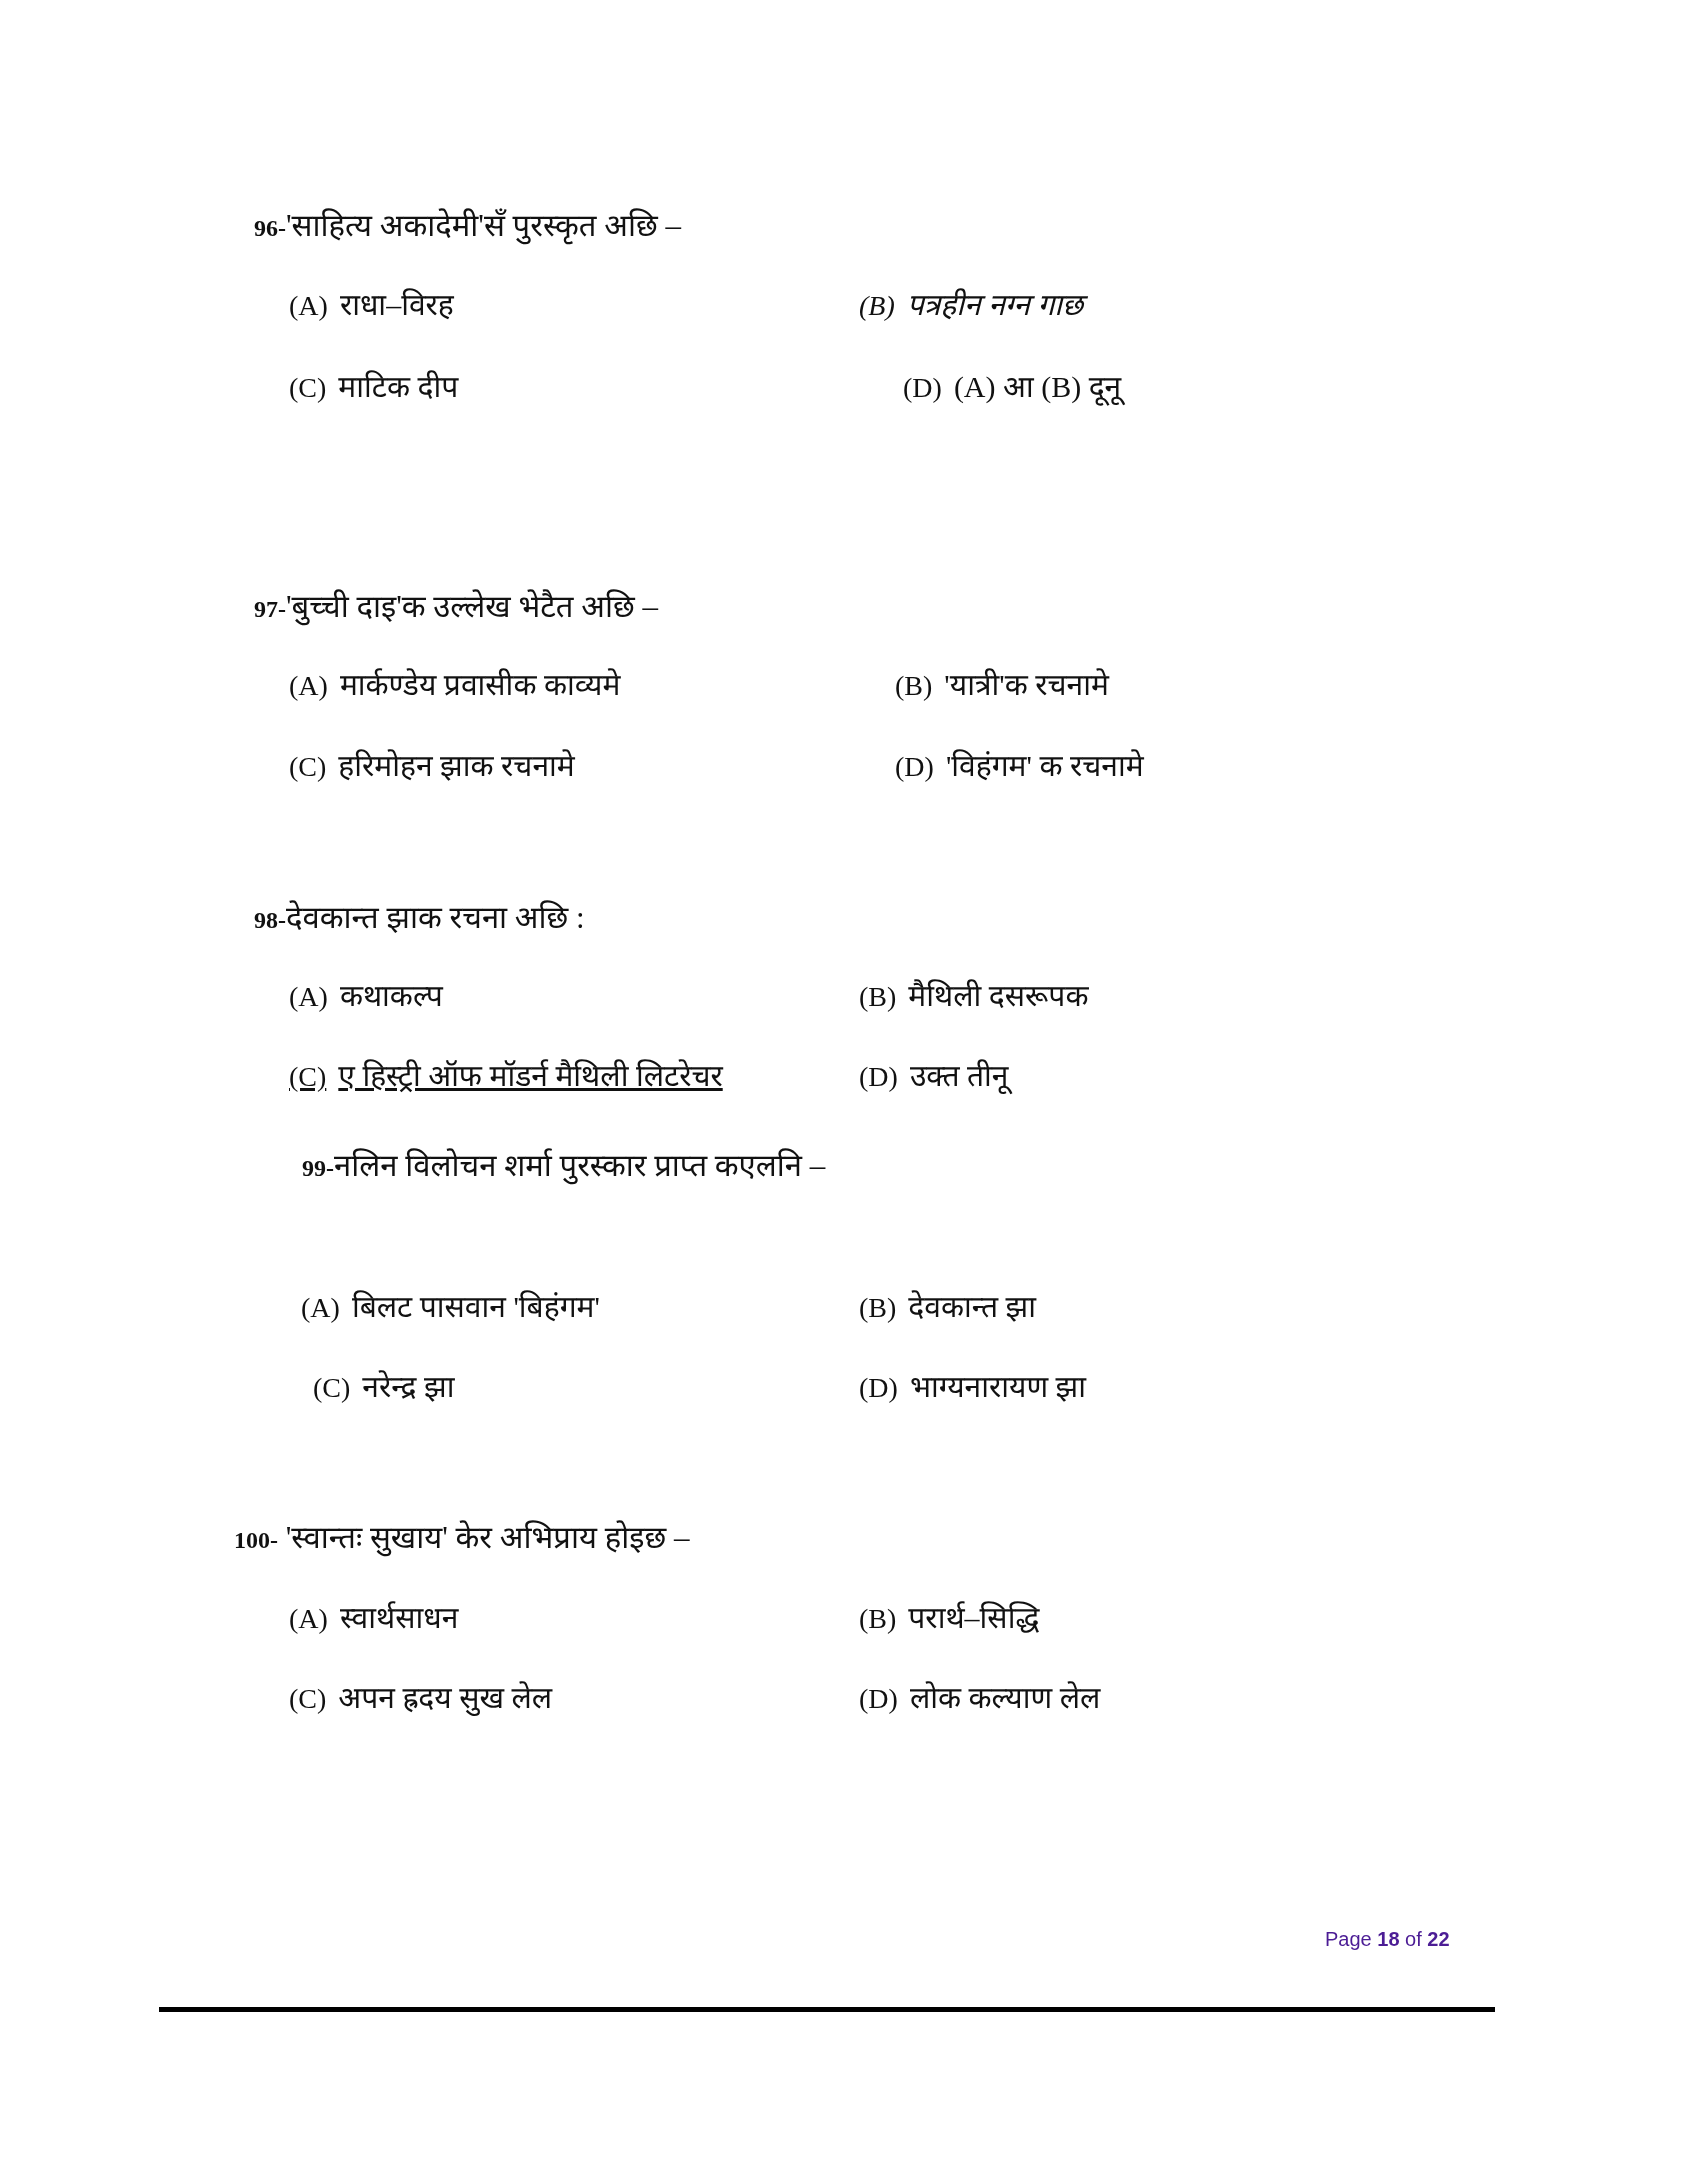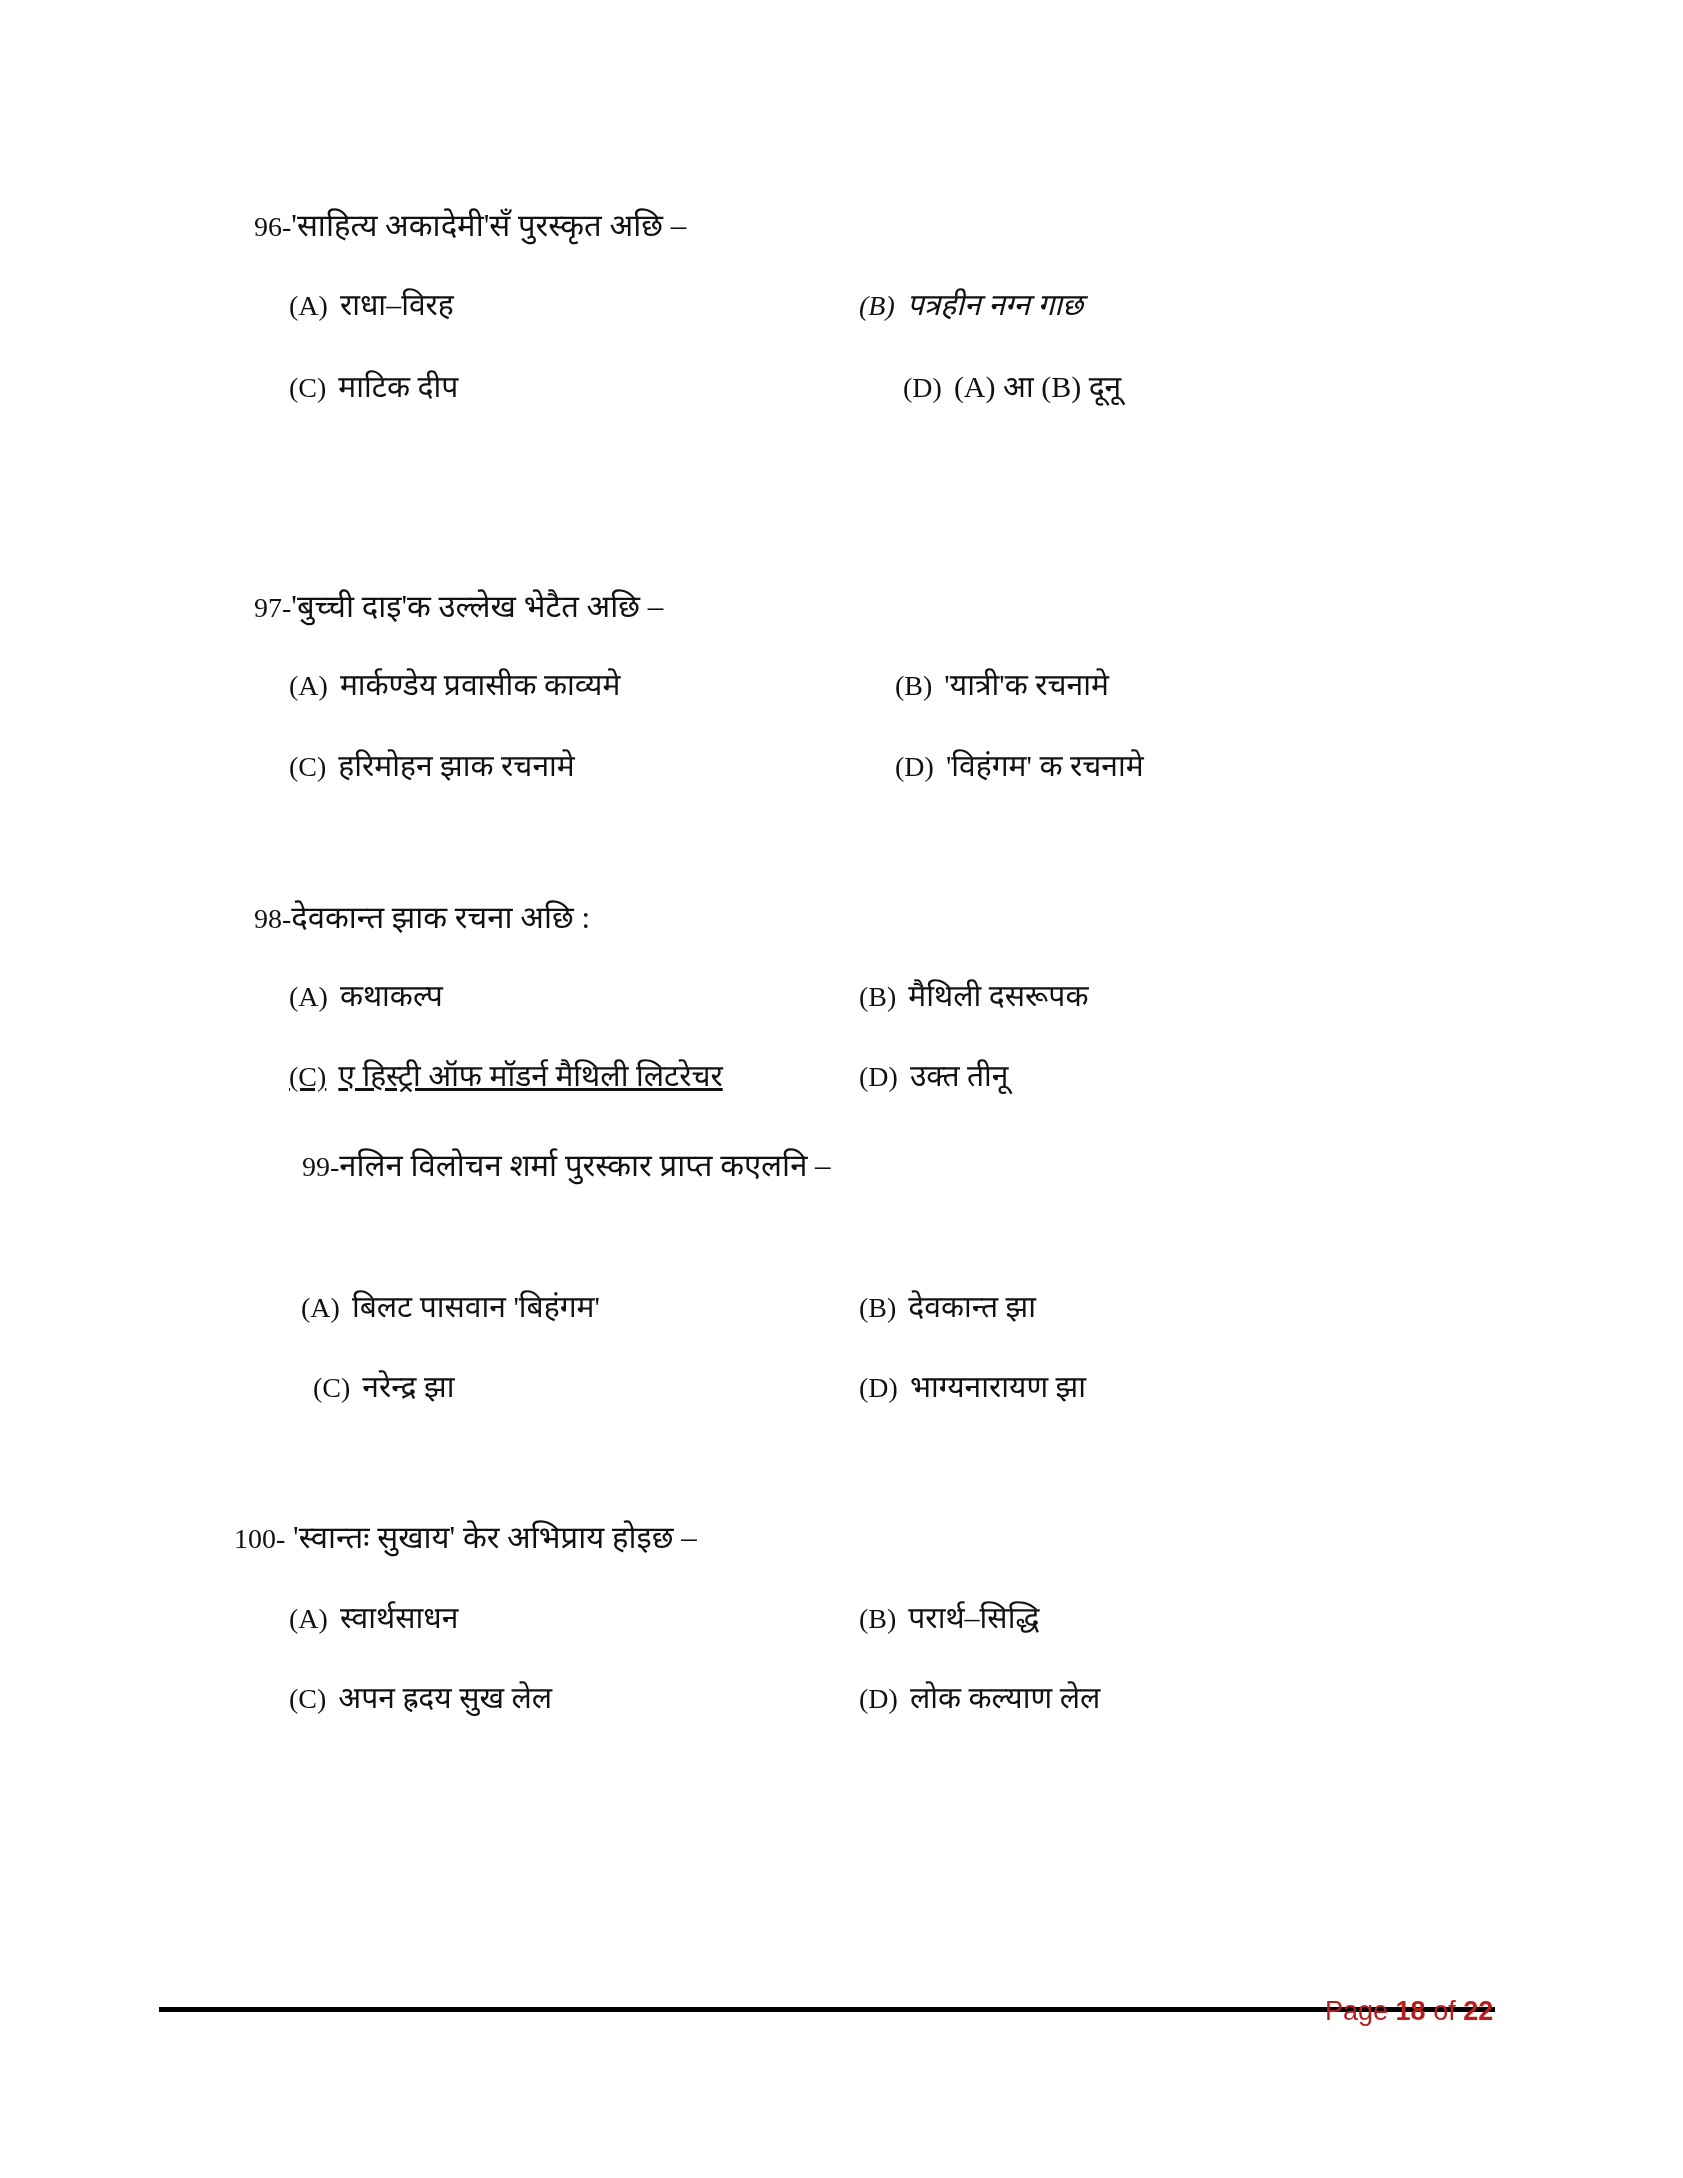--- a/index.html
+++ b/index.html
@@ -1,22 +1,22 @@
 <!DOCTYPE html>
 <html><head>
   <meta charset="utf-8">
   <style>
     html, body { margin: 0; padding: 0; background: #ffffff; }
     body { width: 1683px; height: 2178px; position: relative; overflow: hidden; color: #111; }
     .line { position: absolute; white-space: nowrap; font-family: "Liberation Serif", "DejaVu Serif", serif; font-size: 30px; line-height: 1; }
     .q { font-size: 31px; }
     .lbl { font-family: "Liberation Serif", serif; font-size: 28px; margin-right: 12px; }
-    .num { font-family: "Liberation Serif", serif; font-size: 28px; }
+    .num { font-family: "Liberation Serif", serif; font-size: 24px; font-weight: bold; }
     .rule { position: absolute; left: 159px; top: 2007px; width: 1336px; height: 5px; background: #000; }
-    .footer { position: absolute; left: 1325px; top: 1996px; font-family: "Liberation Sans", "DejaVu Sans", sans-serif; font-size: 27px; color: #b91c1c; white-space: nowrap; }
+    .footer { position: absolute; left: 1325px; top: 1928px; font-family: "Liberation Sans", "DejaVu Sans", sans-serif; font-size: 20px; color: #4c1d95; white-space: nowrap; }
     .footer b { font-weight: bold; }
   </style>
 </head>
 <body>
 
 <div class="line q" style="left:254px; top:210px;">
   <span class="num">96-</span><span>'साहित्य अकादेमी'सँ पुरस्कृत अछि –</span>
 </div>
 <div class="line" style="left:289px; top:290px;">
   <span class="lbl">(A)</span><span>राधा–विरह</span>

